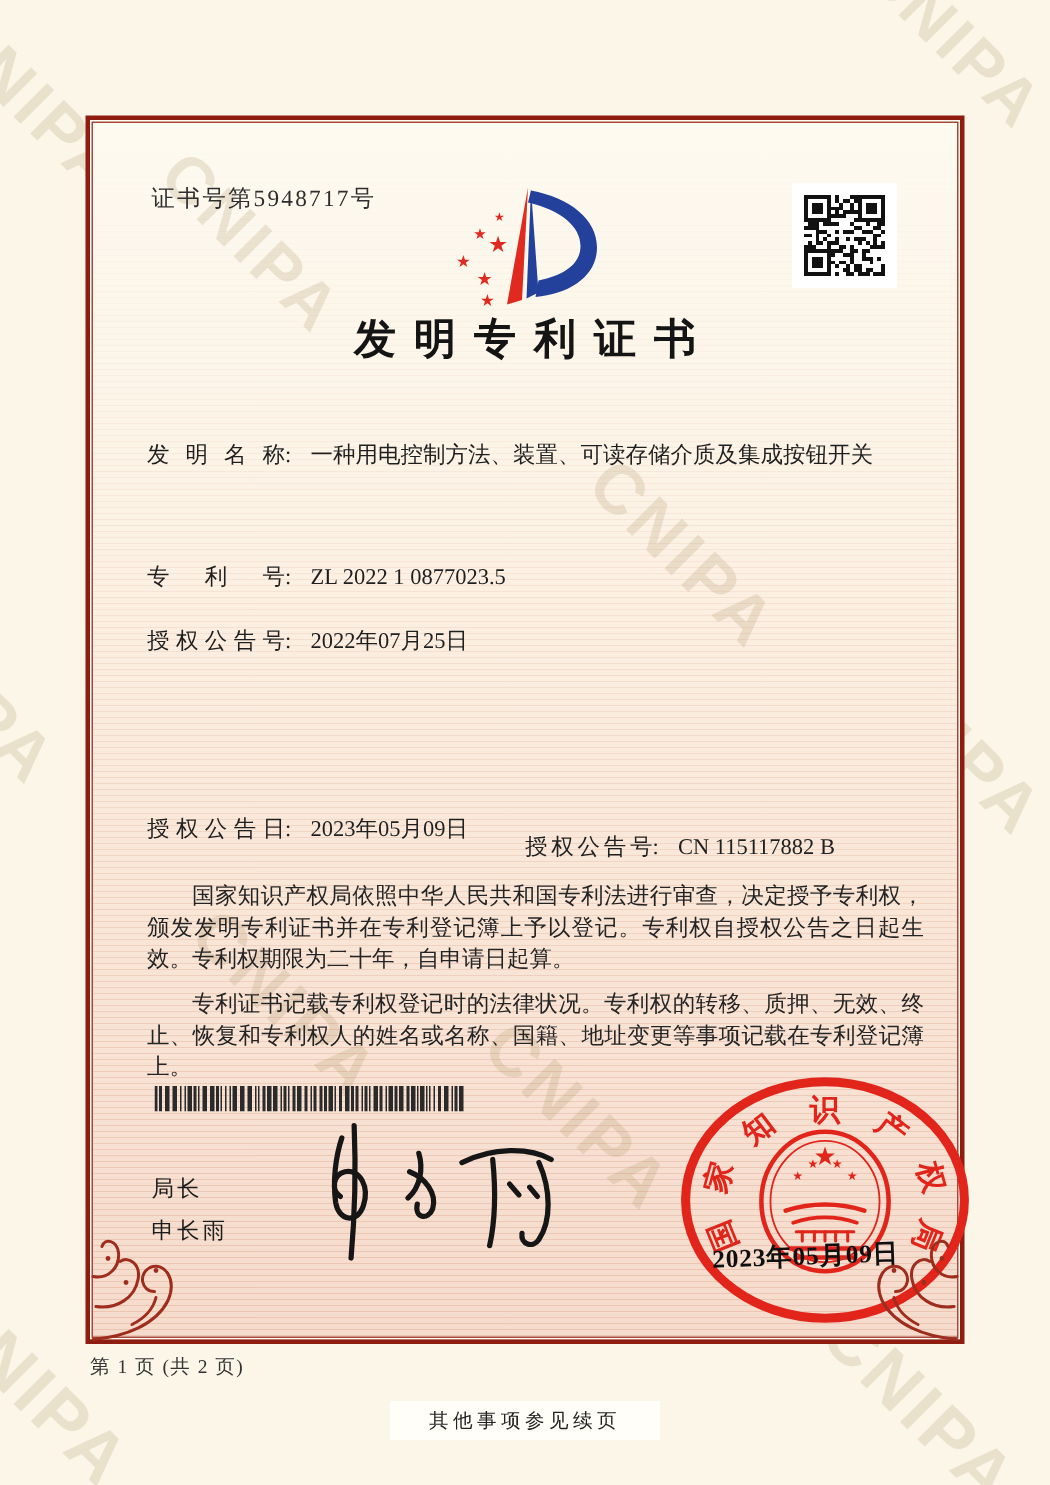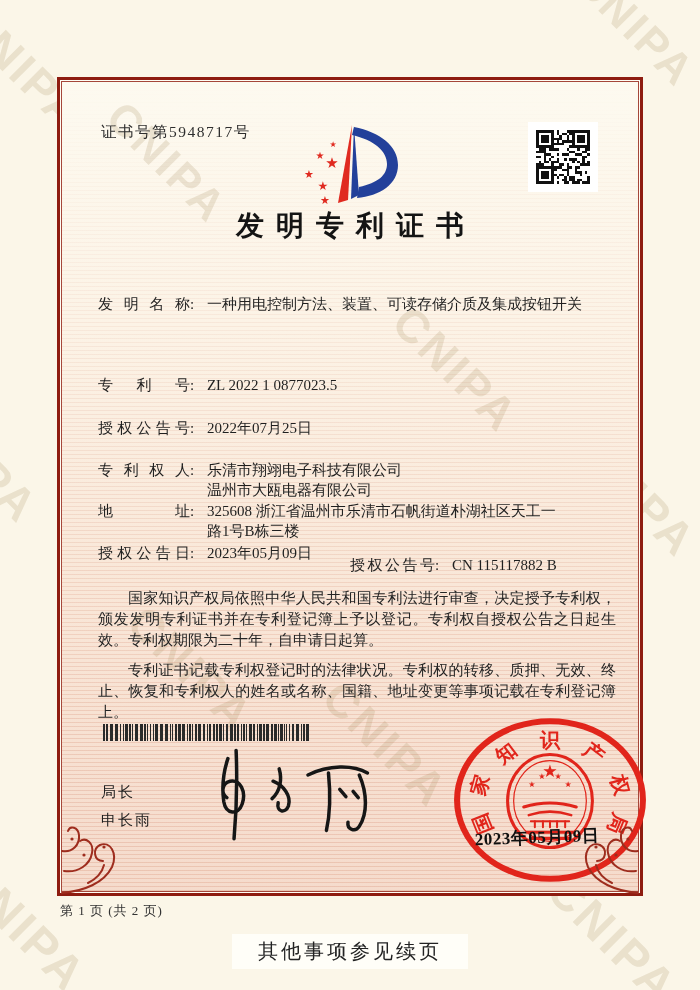--- a/index.html
+++ b/index.html
@@ -51,21 +51,21 @@
   .seal{position:absolute;left:390px;top:634px;width:200px;height:172px;}
   .seal-char{font-size:20px;font-weight:bold;fill:var(--seal-red);text-anchor:middle;dominant-baseline:central;}
   .seal-date{position:absolute;left:406px;top:746px;width:142px;text-align:center;font-size:17px;
              font-weight:bold;color:#101010;letter-spacing:.5px;transform:rotate(-2deg);}
   .page-num{position:absolute;left:0;right:0;top:822px;text-align:left;font-size:13px;
             letter-spacing:1px;color:#333;}
   .flourish{position:absolute;width:80px;height:100px;}
   .fl-bl{left:-2px;bottom:-2px;}
   .fl-br{right:-2px;bottom:-2px;transform:scaleX(-1);}
   .footer-note{position:absolute;left:50%;transform:translateX(-50%);top:934px;z-index:3;
-               background:#fffef8;padding:4px 26px;font-size:20px;letter-spacing:3px;color:#222;}
+               background:#fffef8;padding:4px 26px;font-size:13px;letter-spacing:3px;color:#222;}
   .star{fill:var(--logo-red);}
 </style>
 </head>
 <body>
 
 <div class="page">
 
   <div class="wm wm-margin" style="left:-14px;top:-6px;font-size:46px;">CNIPA</div>
   <div class="wm wm-margin" style="left:600px;top:-44px;font-size:44px;">CNIPA</div>
   <div class="wm wm-margin" style="left:-60px;top:386px;font-size:46px;">CNIPA</div>
@@ -338,34 +338,20 @@
       <span class="fvalue">一种用电控制方法、装置、可读存储介质及集成按钮开关</span>
     </div>
     <div class="frow" style="top:295px">
       <span class="flabel">专利号</span><span class="colon">:</span>
       <span class="fvalue">ZL 2022 1 0877023.5</span>
     </div>
     <div class="frow" style="top:338px">
       <span class="flabel">授权公告号</span><span class="colon">:</span>
       <span class="fvalue">2022年07月25日</span>
     </div>
-    <div class="frow" style="top:380px">
-      <span class="flabel">专利权人</span><span class="colon">:</span>
-      <span class="fvalue">
-        <span>乐清市翔翊电子科技有限公司</span><br>
-        <span>温州市大瓯电器有限公司</span>
-      </span>
-    </div>
-    <div class="frow" style="top:421px">
-      <span class="flabel">地址</span><span class="colon">:</span>
-      <span class="fvalue">
-        <span>325608 浙江省温州市乐清市石帆街道朴湖社区天工一</span><br>
-        <span>路1号B栋三楼</span>
-      </span>
-    </div>
     <div class="frow" style="top:463px">
       <span class="flabel">授权公告日</span><span class="colon">:</span>
       <span class="fvalue">2023年05月09日</span>
       <span class="grant2">
         <span class="flabel">授权公告号</span><span class="colon">:</span>
         <span class="fvalue">CN 115117882 B</span>
       </span>
     </div>
 
     <div class="paras">

